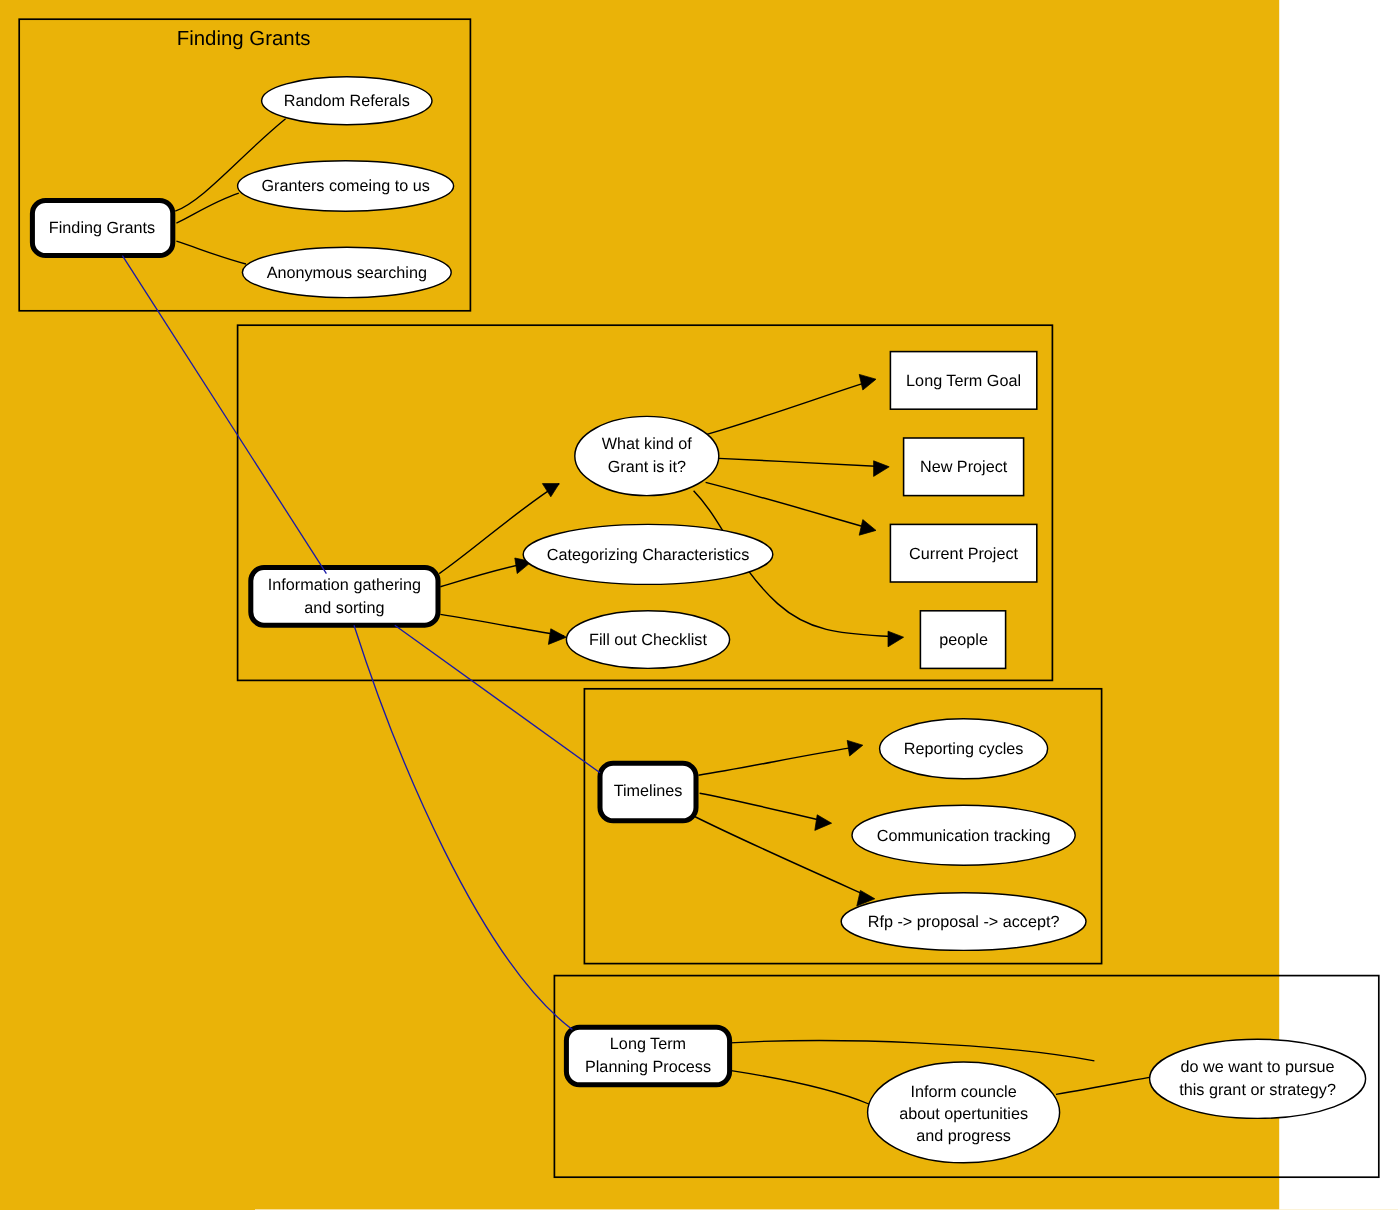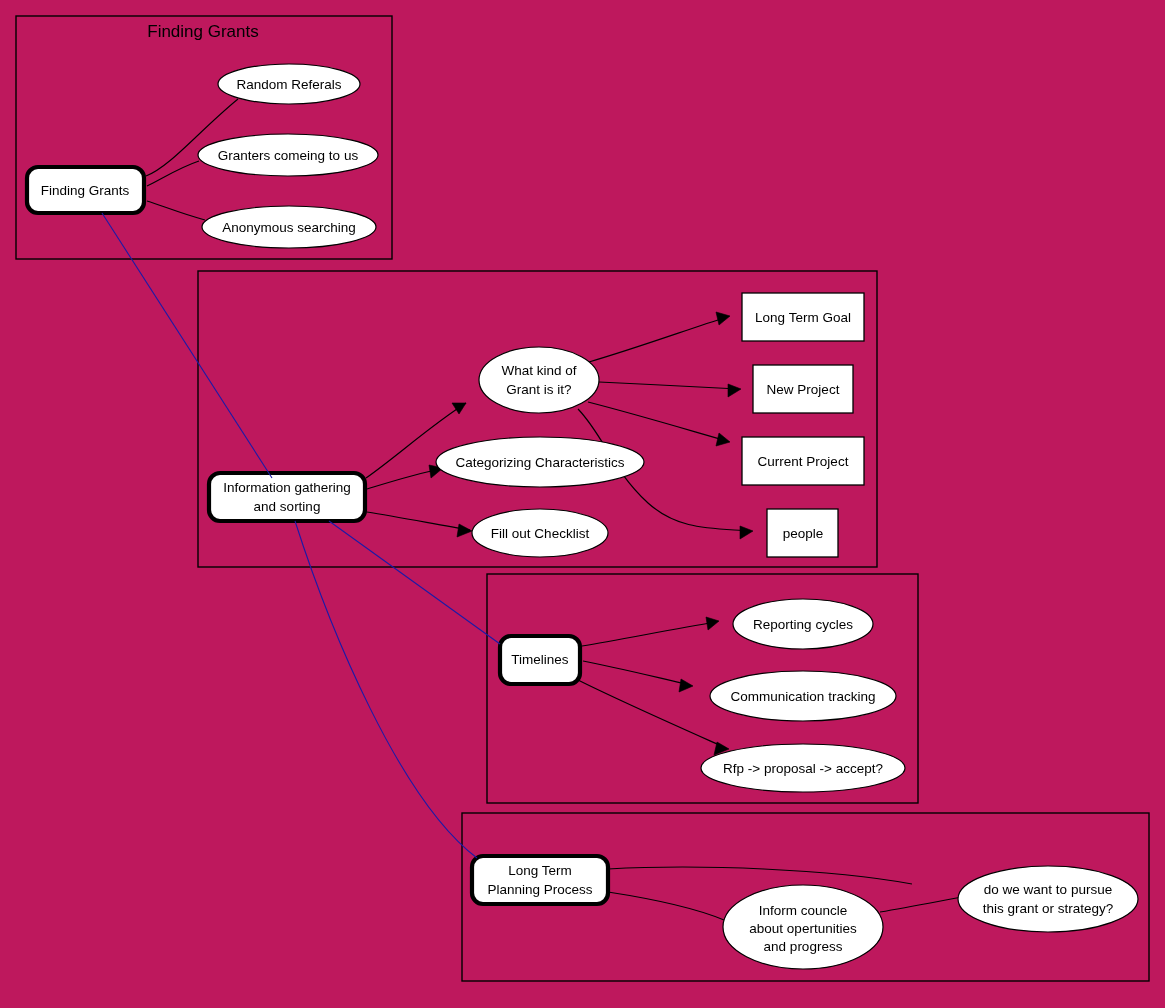--- a/index.html
+++ b/index.html
@@ -2,23 +2,23 @@
 <html><head>
 <meta charset="utf-8">
 <style>
   html, body {
     margin: 0;
     padding: 0;
     background: #ffffff;
   }
   #canvas {
     position: relative;
-    width: 1165px;
+    width: 1066px;
     height: 1008px;
-    background: #be185d;
+    background: #eab308;
     font-family: "Liberation Sans", sans-serif;
   }
   svg { display: block; }
   .cluster-box {
     fill: none;
     stroke: #000000;
     stroke-width: 1.4;
   }
   .node-ellipse {
     fill: #ffffff;

